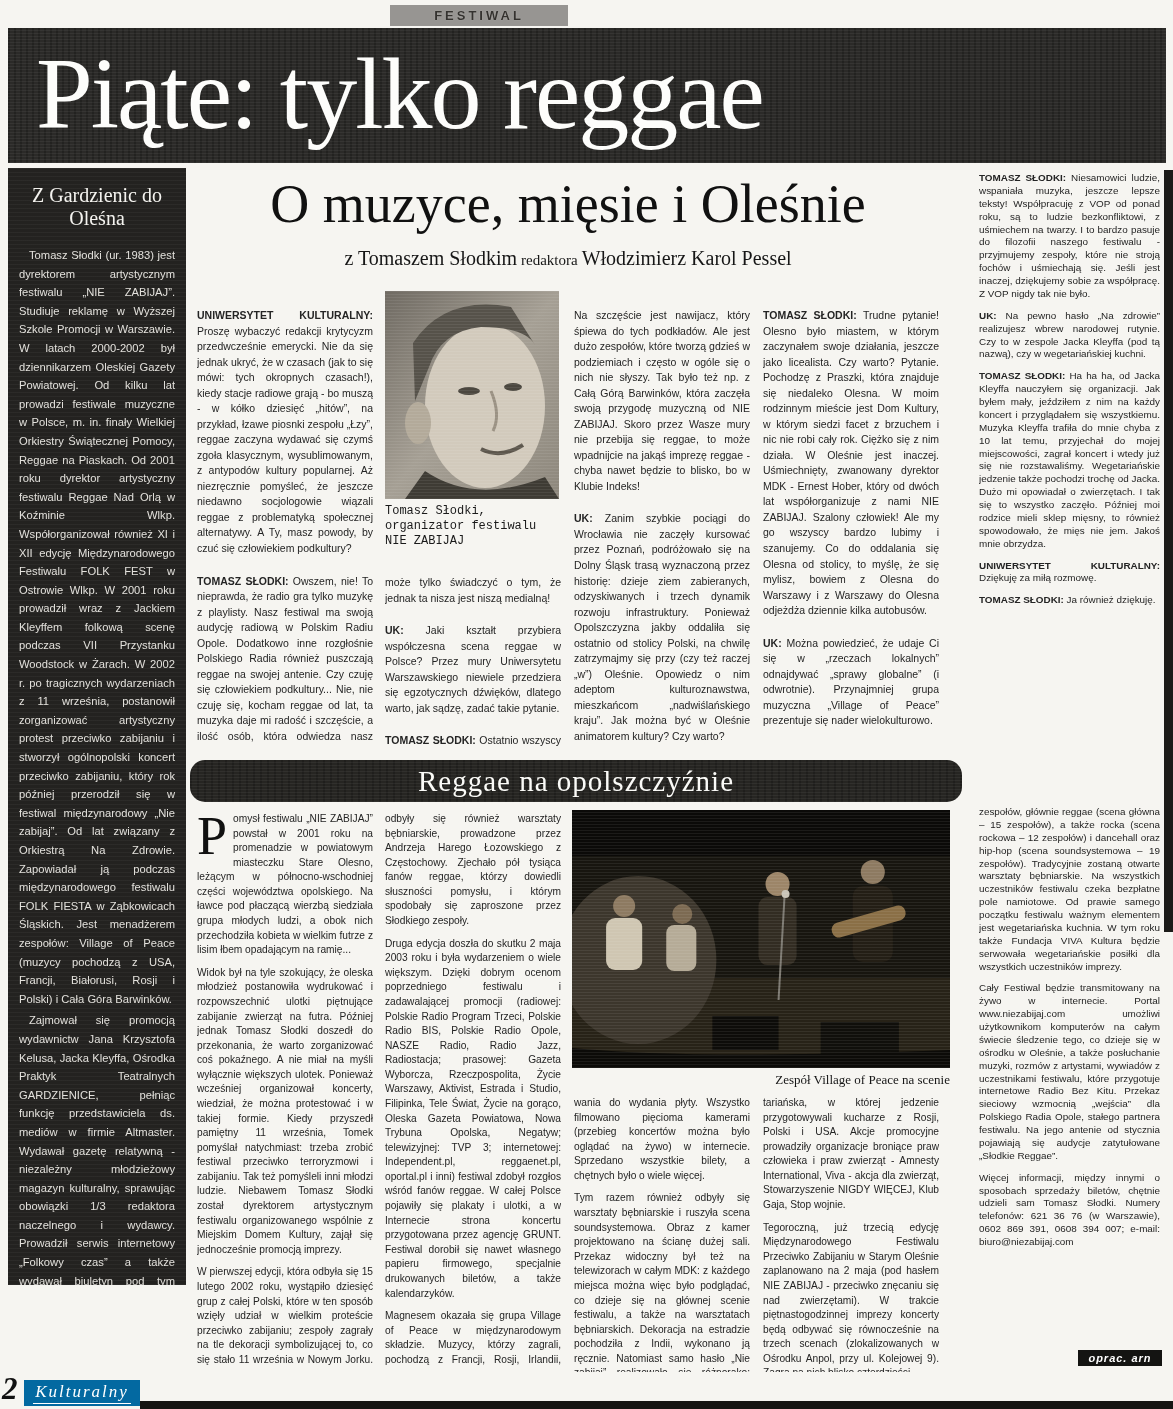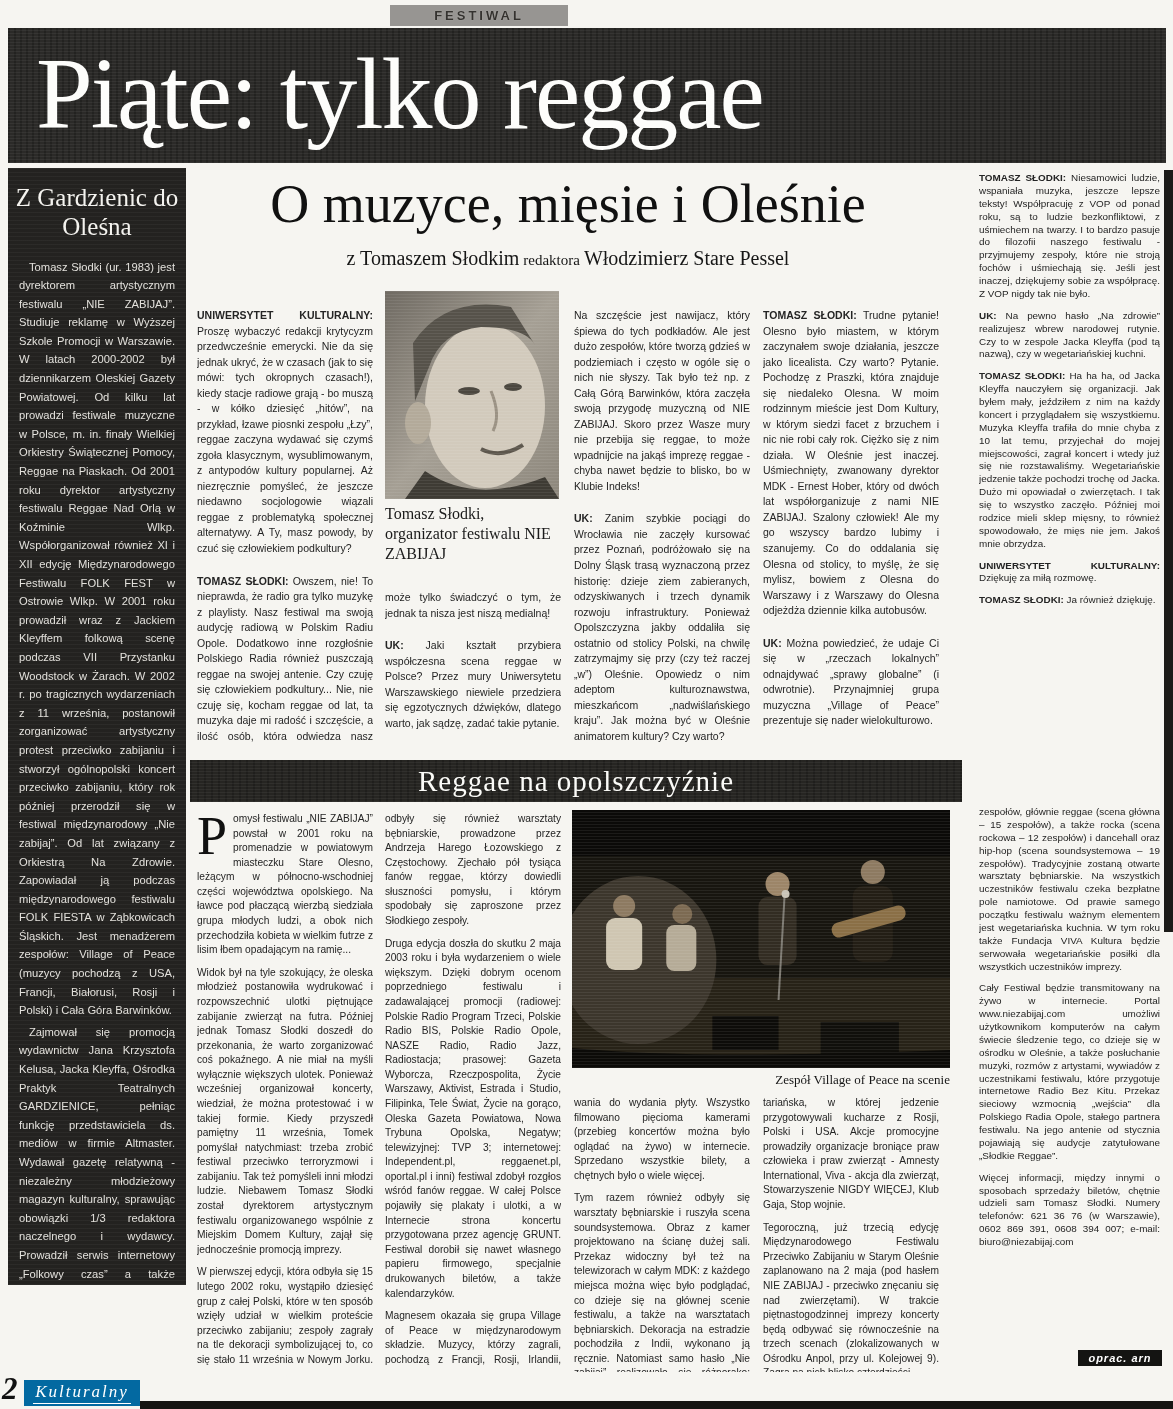--- a/index.html
+++ b/index.html
@@ -28,21 +28,21 @@
     color:#fdfdfb;padding-left:28px;letter-spacing:-2px;white-space:nowrap;
   }
   
   .sidebar{
     position:absolute;left:8px;top:168px;width:178px;height:1117px;
     background:#232220;
     background-image:repeating-linear-gradient(0deg, rgba(255,255,255,0.04) 0 1px, transparent 1px 4px);
     overflow:hidden;
   }
   .sidebar-title{
-    font-family:"Liberation Serif",serif;color:#f4f3ef;font-size:25px;line-height:1.15;
+    font-family:"Liberation Serif",serif;color:#f4f3ef;font-size:20px;line-height:1.15;
     text-align:center;margin:16px 6px 16px;
   }
   .sidebar-body{padding:0 11px;}
   .sidebar-body .para{
     font-size:11.2px;line-height:1.66;color:#e3e1dc;text-align:justify;
     text-indent:10px;margin:0 0 3px;
   }
   
   .article-title{
     position:absolute;left:192px;top:176px;width:752px;text-align:center;
@@ -67,36 +67,36 @@
   
   .photo{position:relative;overflow:hidden;background:#888;}
   .photo:after{
     content:"";position:absolute;inset:0;
     background:repeating-linear-gradient(0deg, rgba(255,255,255,0.07) 0 1px, transparent 1px 3px);
     pointer-events:none;
   }
   .portrait{width:174px;height:208px;margin-bottom:5px;}
   .portrait svg,.concert svg{display:block;width:100%;height:100%;}
   .portrait-caption{
-    font-family:Liberation Serif, serif;font-size:16px;line-height:1.25;
+    font-family:Liberation Mono, monospace;font-size:12px;line-height:1.25;
     color:#1a1a1a;margin-bottom:26px;
   }
   .concert{position:absolute;left:572px;top:810px;width:378px;height:258px;}
   .concert-caption{
     position:absolute;left:572px;top:1072px;width:378px;text-align:right;
     font-family:"Liberation Serif",serif;font-size:13px;color:#161616;
   }
   
   .section-banner{
     position:absolute;left:190px;top:760px;width:772px;height:42px;
     background:#262522;
     background-image:
       repeating-linear-gradient(0deg, rgba(255,255,255,0.05) 0 1px, transparent 1px 3px),
       repeating-linear-gradient(90deg, rgba(0,0,0,0.18) 0 2px, transparent 2px 7px);
-    display:flex;align-items:center;justify-content:center;
+    display:flex;align-items:center;justify-content:center;border-radius:15px;
   }
   .section-banner .section-title{
     font-family:"Liberation Serif",serif;font-size:29px;color:#fbfbf8;letter-spacing:1px;
   }
   
   .edge-bar{position:absolute;left:1164px;top:170px;width:9px;height:762px;background:#1c1b19;}
   .credit{
     position:absolute;left:1078px;top:1350px;width:84px;height:16px;background:#141412;
     color:#fff;font-weight:bold;font-style:italic;font-size:11px;
     display:flex;align-items:center;justify-content:center;letter-spacing:1px;
@@ -130,21 +130,21 @@
     <div class="sidebar-body">
         <p class="para">Tomasz Słodki (ur. 1983) jest dyrektorem artystycznym festiwalu „NIE ZABIJAJ”. Studiuje reklamę w Wyższej Szkole Promocji w Warszawie. W latach 2000-2002 był dziennikarzem Oleskiej Gazety Powiatowej. Od kilku lat prowadzi festiwale muzyczne w Polsce, m. in. finały Wielkiej Orkiestry Świątecznej Pomocy, Reggae na Piaskach. Od 2001 roku dyrektor artystyczny festiwalu Reggae Nad Orlą w Koźminie Wlkp. Współorganizował również XI i XII edycję Międzynarodowego Festiwalu FOLK FEST w Ostrowie Wlkp. W 2001 roku prowadził wraz z Jackiem Kleyffem folkową scenę podczas VII Przystanku Woodstock w Żarach. W 2002 r. po tragicznych wydarzeniach z 11 września, postanowił zorganizować artystyczny protest przeciwko zabijaniu i stworzył ogólnopolski koncert przeciwko zabijaniu, który rok później przerodził się w festiwal międzynarodowy „Nie zabijaj”. Od lat związany z Orkiestrą Na Zdrowie. Zapowiadał ją podczas międzynarodowego festiwalu FOLK FIESTA w Ząbkowicach Śląskich. Jest menadżerem zespołów: Village of Peace (muzycy pochodzą z USA, Francji, Białorusi, Rosji i Polski) i Cała Góra Barwinków.</p>
         <p class="para">Zajmował się promocją wydawnictw Jana Krzysztofa Kelusa, Jacka Kleyffa, Ośrodka Praktyk Teatralnych GARDZIENICE, pełniąc funkcję przedstawiciela ds. mediów w firmie Altmaster. Wydawał gazetę relatywną - niezależny młodzieżowy magazyn kulturalny, sprawując obowiązki 1/3 redaktora naczelnego i wydawcy. Prowadził serwis internetowy „Folkowy czas” a także wydawał biuletyn pod tym samym tytułem.</p>
       </div>
   </div>
 
   <div class="article-title">O muzyce, mięsie i Oleśnie</div>
   <div class="byline">
     <span class="b-big">z Tomaszem Słodkim</span>
     <span class="b-small">redaktora</span>
-    <span class="b-big">Włodzimierz Stare Pessel</span>
+    <span class="b-big">Włodzimierz Karol Pessel</span>
   </div>
 
   <div class="col" style="left:197px;top:291px;width:176px;height:456px;">
       <p class="para"><b class="speaker">UNIWERSYTET KULTURALNY: </b>Proszę wybaczyć redakcji krytycyzm przedwcześnie emerycki. Nie da się jednak ukryć, że w czasach (jak to się mówi: tych okropnych czasach!), kiedy stacje radiowe grają - bo muszą - w kółko dziesięć „hitów”, na przykład, łzawe piosnki zespołu „Łzy”, reggae zaczyna wydawać się czymś zgoła klasycznym, wysublimowanym, z antypodów kultury popularnej. Aż niezręcznie pomyśleć, że jeszcze niedawno socjologowie wiązali reggae z problematyką społecznej alternatywy. A Ty, masz powody, by czuć się człowiekiem podkultury?</p>
       <p class="para"><b class="speaker">TOMASZ SŁODKI: </b>Owszem, nie! To nieprawda, że radio gra tylko muzykę z playlisty. Nasz festiwal ma swoją audycję radiową w Polskim Radiu Opole. Dodatkowo inne rozgłośnie Polskiego Radia również puszczają reggae na swojej antenie. Czy czuję się człowiekiem podkultury... Nie, nie czuję się, kocham reggae od lat, ta muzyka daje mi radość i szczęście, a ilość osób, która odwiedza nasz festiwal</p>
     </div>
 
   <div class="col" style="left:385px;top:291px;width:176px;height:456px;">
     <div class="photo portrait">
       <svg viewBox="0 0 174 208" preserveAspectRatio="none">

